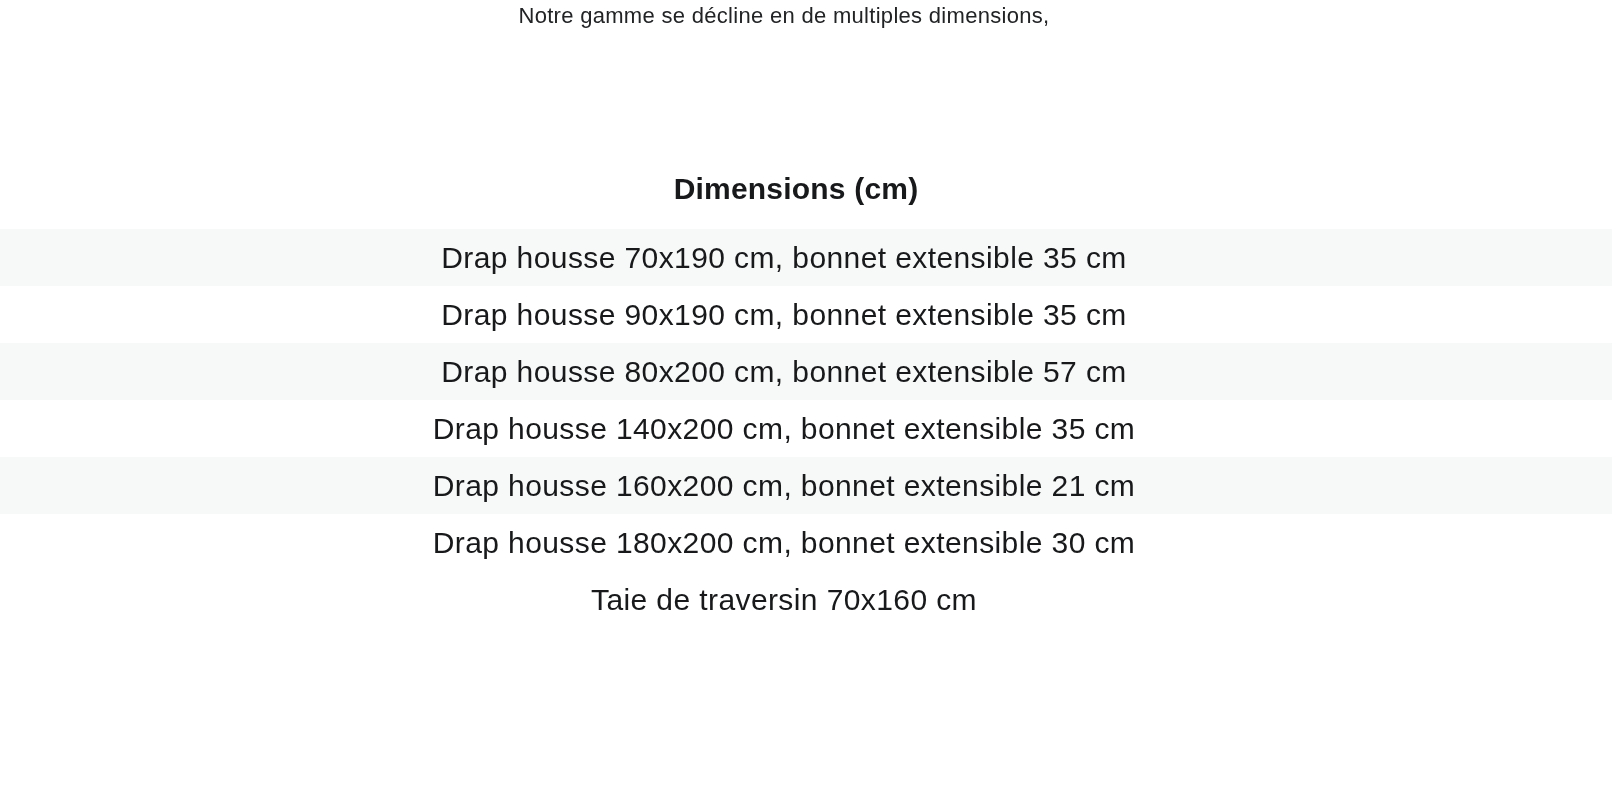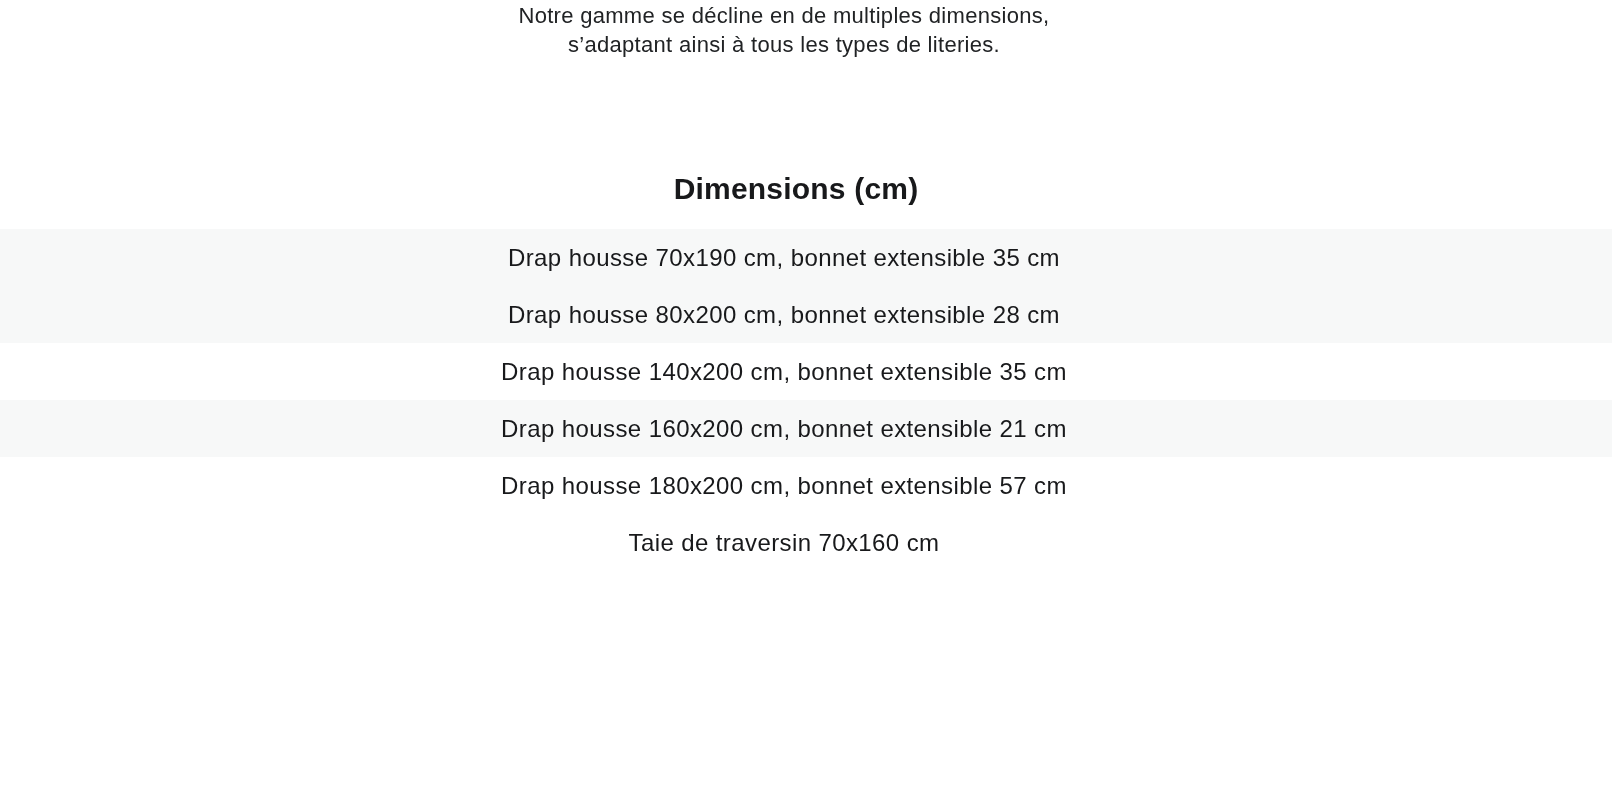--- a/index.html
+++ b/index.html
@@ -51,42 +51,42 @@
     left: 0;
     width: 100%;
   }
   .row {
     box-sizing: border-box;
     height: 57px;
     display: flex;
     align-items: center;
     justify-content: center;
     padding-right: 44px;
-    font-size: 24px;
+    font-size: 30px;
     letter-spacing: 0.4px;
     color: var(--text, #18191b);
   }
   .row.shaded {
     background: var(--stripe, #f7f8f8);
   }
 </style>
 </head>
 <body>
 
 <div class="stage">
 
   <div class="intro shift">
     <div>Notre gamme se décline en de multiples dimensions,</div>
-    <div>s’adaptant ainsi à tous les types de literies.</div>
   </div>
 
   <div class="table-title shift">Dimensions (cm)</div>
 
   <div class="rows">
     <div class="row shaded">Drap housse 70x190 cm, bonnet extensible 35 cm</div>
-    <div class="row shaded">Drap housse 80x200 cm, bonnet extensible 28 cm</div>
+    <div class="row">Drap housse 90x190 cm, bonnet extensible 35 cm</div>
+    <div class="row shaded">Drap housse 80x200 cm, bonnet extensible 57 cm</div>
     <div class="row">Drap housse 140x200 cm, bonnet extensible 35 cm</div>
     <div class="row shaded">Drap housse 160x200 cm, bonnet extensible 21 cm</div>
-    <div class="row">Drap housse 180x200 cm, bonnet extensible 57 cm</div>
+    <div class="row">Drap housse 180x200 cm, bonnet extensible 30 cm</div>
     <div class="row">Taie de traversin 70x160 cm</div>
   </div>
 
 </div>
 
 </body></html>

